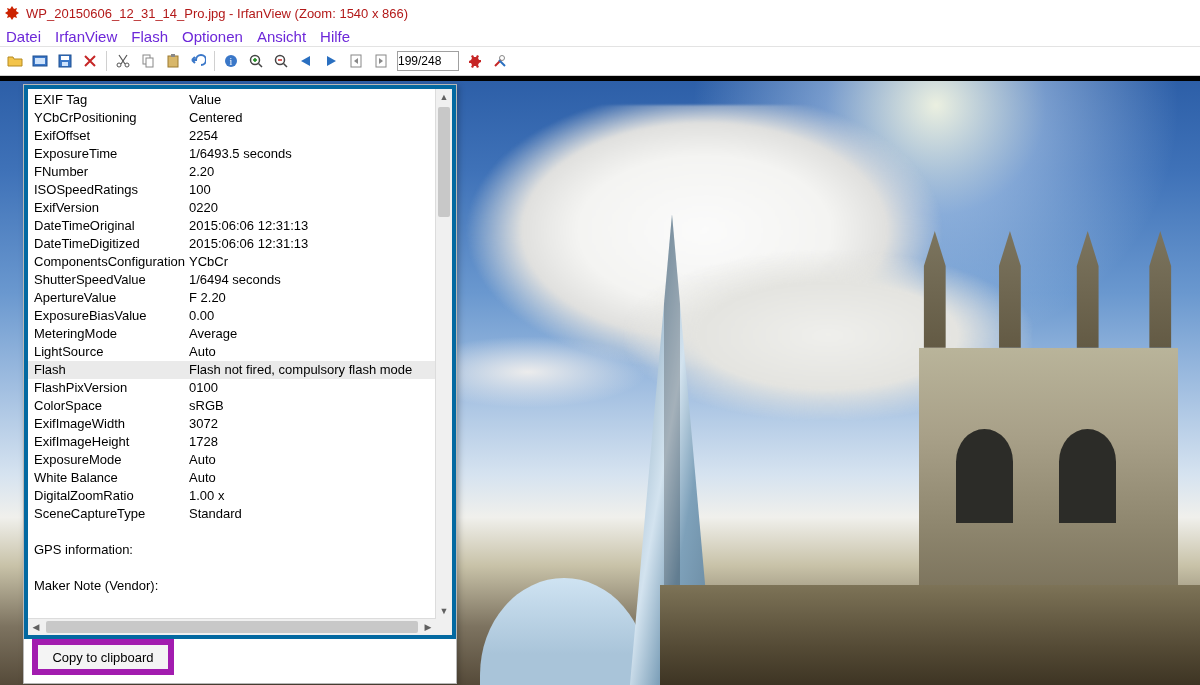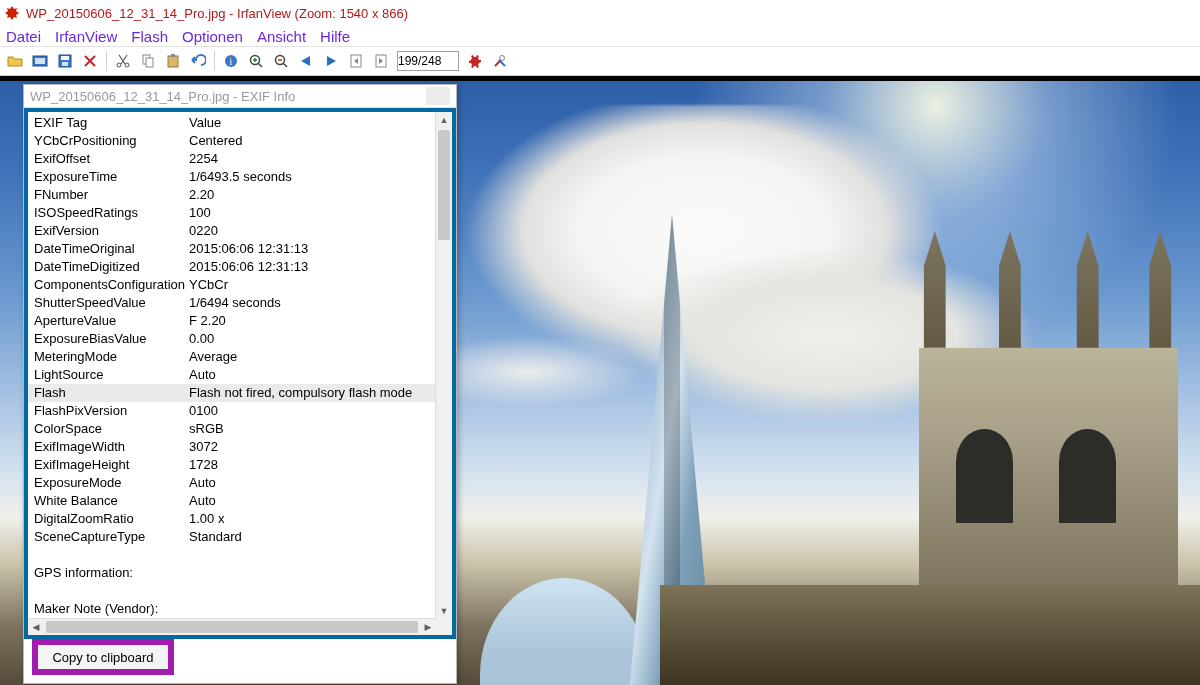--- a/index.html
+++ b/index.html
@@ -198,25 +198,20 @@
           <div class="pinn p3"></div>
           <div class="pinn p4"></div>
         <div class="twin"></div>
           <div class="twin twin2"></div>
       </div>
       <div class="chbase"></div>
     </div>
   </div>
 
   <div class="dialog">
-    <div class="dlgTitle">
-      <span>WP_20150606_12_31_14_Pro.jpg - EXIF Info</span>
-      <span class="sp"></span>
-      <span class="dlgClose"></span>
-    </div>
     <div class="listwrap">
       <div class="list" id="exif-list">
           <div class="row hdr">
             <span class="k">EXIF Tag</span>
             <span class="v">Value</span>
           </div>
           <div class="row">
             <span class="k">YCbCrPositioning</span>
             <span class="v">Centered</span>
           </div>

